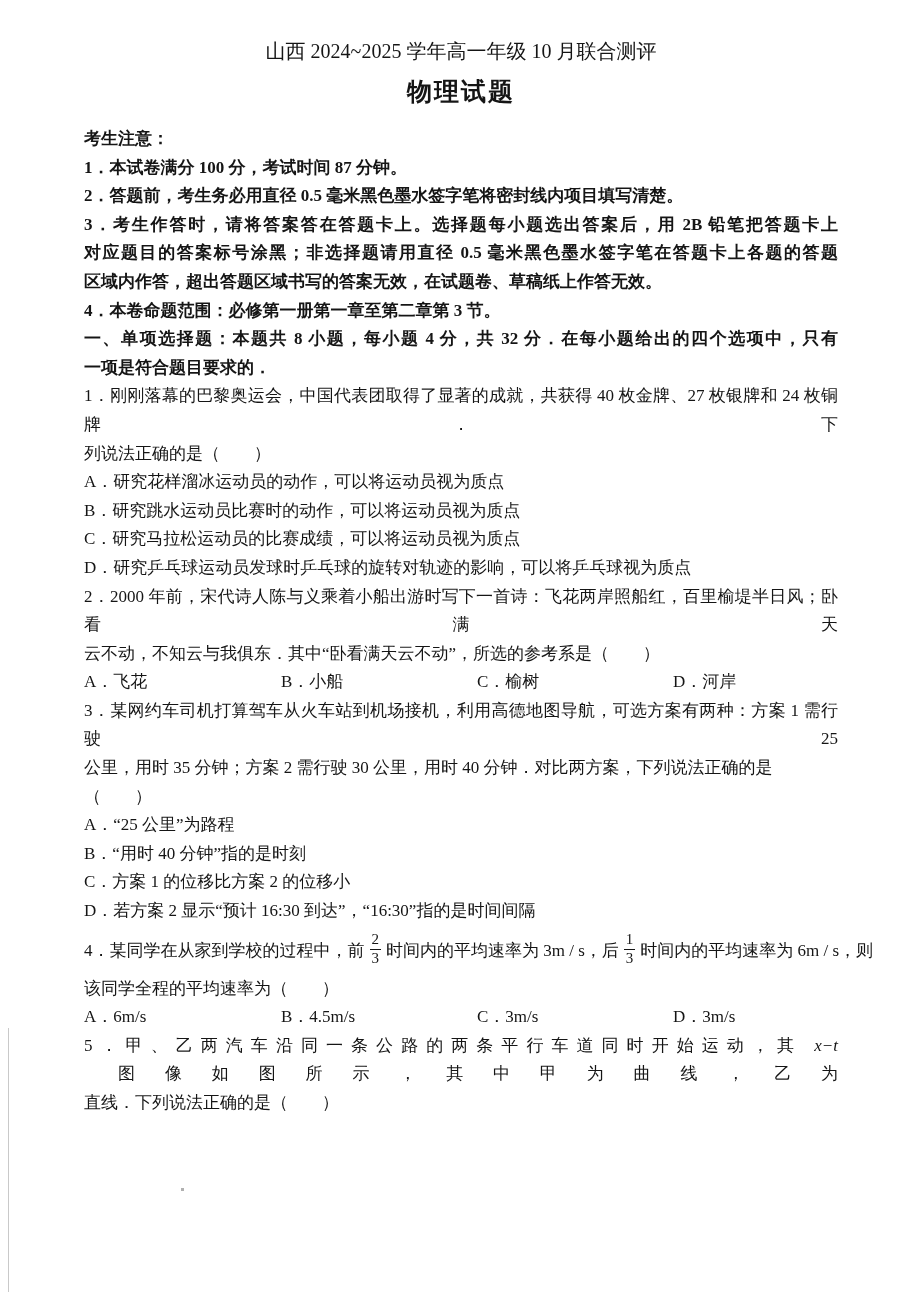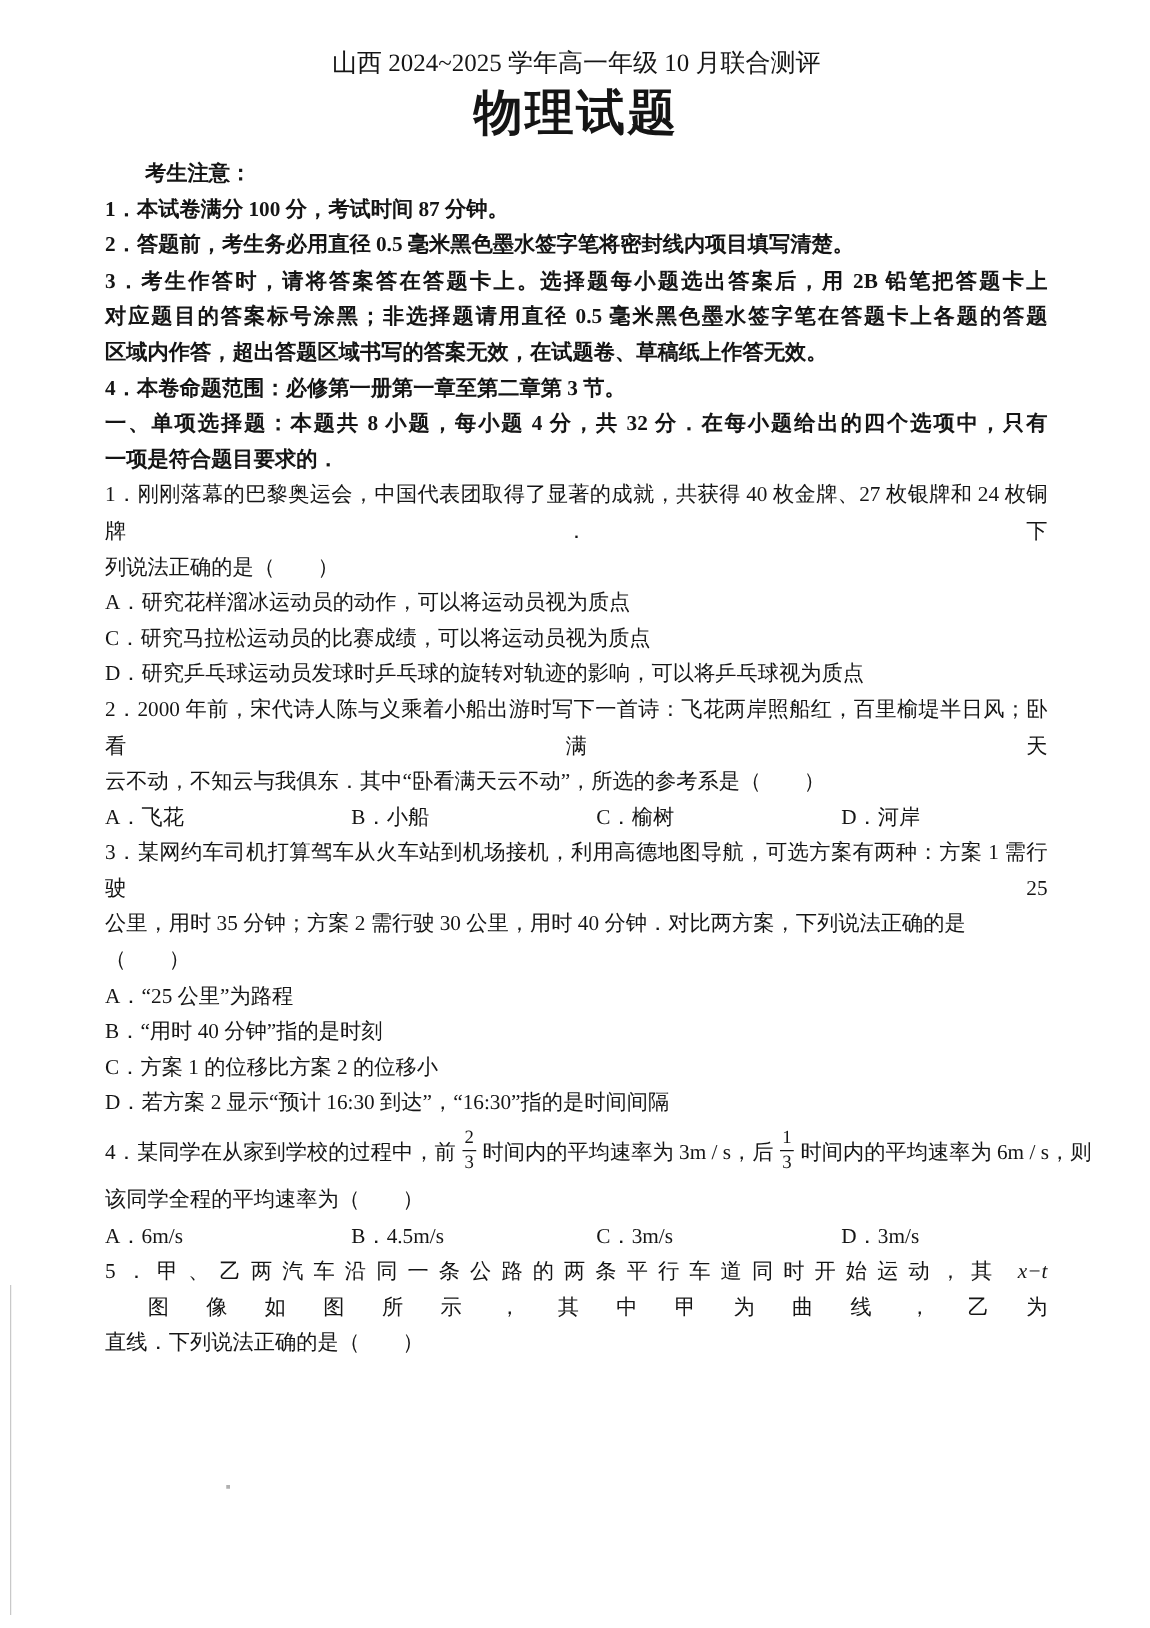--- a/index.html
+++ b/index.html
@@ -25,29 +25,28 @@
     margin-top: 39px;
     text-align: center;
     font-size: 20px;
     line-height: 25px;
     font-weight: 400;
     white-space: nowrap;
   }
   .exam-subtitle {
     margin-top: 8px;
     text-align: center;
-    font-size: 39px;
+    font-size: 25px;
     line-height: 38px;
     font-weight: 700;
     font-family: "Liberation Sans", "DejaVu Sans", sans-serif;
     letter-spacing: 2px;
   }
   .notice-heading {
     margin-top: 15px;
-    margin-left: 32px;
   }
   .ln {
     min-height: 28.6px;
     line-height: 28.6px;
     font-size: 17px;
     text-align: left;
   }
   .bold { font-weight: 700; }
   .just {
     text-align: justify;
@@ -113,20 +112,21 @@
   <div class="ln bold just">对应题目的答案标号涂黑；非选择题请用直径 0.5 毫米黑色墨水签字笔在答题卡上各题的答题</div>
   <div class="ln bold">区域内作答，超出答题区域书写的答案无效，在试题卷、草稿纸上作答无效。</div>
   <div class="ln bold">4．本卷命题范围：必修第一册第一章至第二章第 3 节。</div>
 
   <div class="ln bold just">一、单项选择题：本题共 8 小题，每小题 4 分，共 32 分．在每小题给出的四个选项中，只有</div>
   <div class="ln bold">一项是符合题目要求的．</div>
 
   <div class="ln just">1．刚刚落幕的巴黎奥运会，中国代表团取得了显著的成就，共获得 40 枚金牌、27 枚银牌和 24 枚铜牌．下</div>
   <div class="ln">列说法正确的是（　　）</div>
   <div class="ln">A．研究花样溜冰运动员的动作，可以将运动员视为质点</div>
+  <div class="ln">B．研究跳水运动员比赛时的动作，可以将运动员视为质点</div>
   <div class="ln">C．研究马拉松运动员的比赛成绩，可以将运动员视为质点</div>
   <div class="ln">D．研究乒乓球运动员发球时乒乓球的旋转对轨迹的影响，可以将乒乓球视为质点</div>
 
   <div class="ln just">2．2000 年前，宋代诗人陈与义乘着小船出游时写下一首诗：飞花两岸照船红，百里榆堤半日风；卧看满天</div>
   <div class="ln">云不动，不知云与我俱东．其中“卧看满天云不动”，所选的参考系是（　　）</div>
   <div class="ln optrow">
     <span>A．飞花</span>
     <span>B．小船</span>
     <span>C．榆树</span>
     <span>D．河岸</span>

